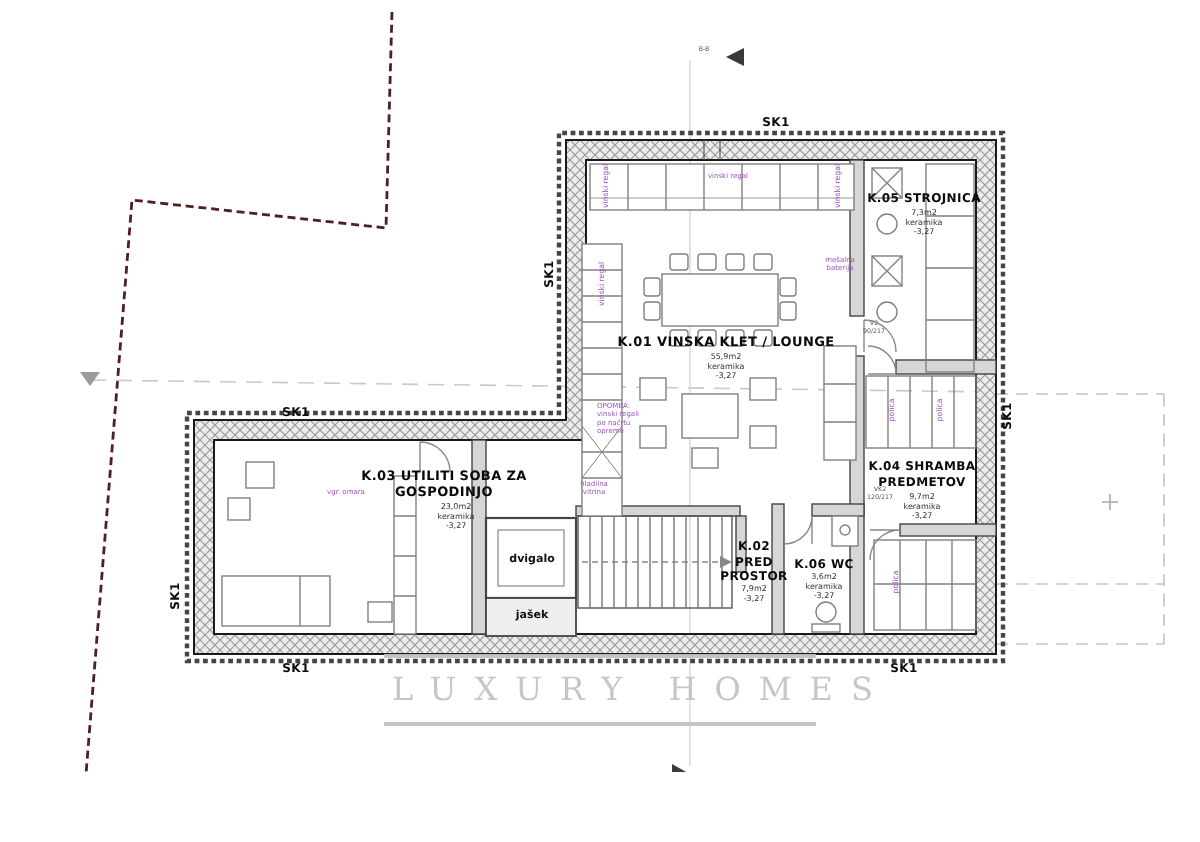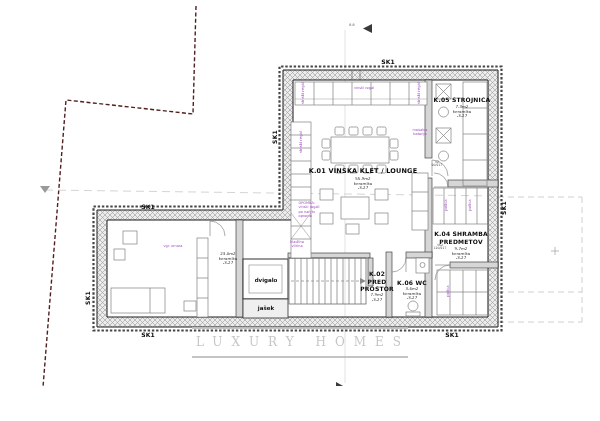--- a/index.html
+++ b/index.html
@@ -24,21 +24,21 @@
   .annv{transform:translate(-50%,-50%) rotate(-90deg) scale(.55);transform-origin:center center;}
   
   .tag{position:absolute;z-index:4;font:7px/1.15 "DejaVu Sans",sans-serif;color:#555;
        text-align:center;transform:translateX(-50%) scale(.45);transform-origin:top center;white-space:nowrap;}
   .tag span{display:block;}
   
   #watermark{position:absolute;left:190px;top:322px;width:220px;z-index:6;text-align:center;opacity:.92;}
   #watermark .brand{font-family:"DejaVu Serif",serif;font-size:37px;line-height:1;color:#cbcbcb;
        text-shadow:0 1px 0 #bdbdbd;white-space:nowrap;}
   #watermark .rule{border-top:2px solid #bfbfbf;margin:5px 2px 0 2px;height:0;}
-  #watermark .tagline{font-family:"DejaVu Serif",serif;font-size:12px;letter-spacing:9px;
+  #watermark .tagline{font-family:"DejaVu Serif",serif;font-size:16px;letter-spacing:9px;
        color:#c2c2c2;margin-top:6px;white-space:nowrap;text-indent:6px;}
 </style>
 </head>
 <body>
 
 <div id="stage">
 
   <svg id="plan-svg" width="600" height="421" viewBox="0 0 600 421">
     <defs>
       <pattern id="hatch" width="5" height="5" patternUnits="userSpaceOnUse">
@@ -209,20 +209,24 @@
   <div class="lbl" style="left:377px;top:270px;font-size:6px;">
     <span style="display:block">K.02</span>
       <span style="display:block">PRED</span>
       <span style="display:block">PROSTOR</span>
   </div>
   <div class="sub" style="left:377px;top:292px;">
     <span>7,9m2</span>
       <span>-3,27</span>
   </div>
 
+  <div class="lbl" style="left:222px;top:234px;">
+    <span style="display:block">K.03 UTILITI SOBA ZA</span>
+      <span style="display:block">GOSPODINJO</span>
+  </div>
   <div class="sub" style="left:228px;top:251px;">
     <span>23,0m2</span>
       <span>keramika</span>
       <span>-3,27</span>
   </div>
 
   <div class="core-lbl" style="left:266px;top:277px;">dvigalo</div>
   <div class="core-lbl" style="left:266px;top:305px;">jašek</div>
 
   <div class="lbl sk" style="left:388px;top:58px;">SK1</div>

